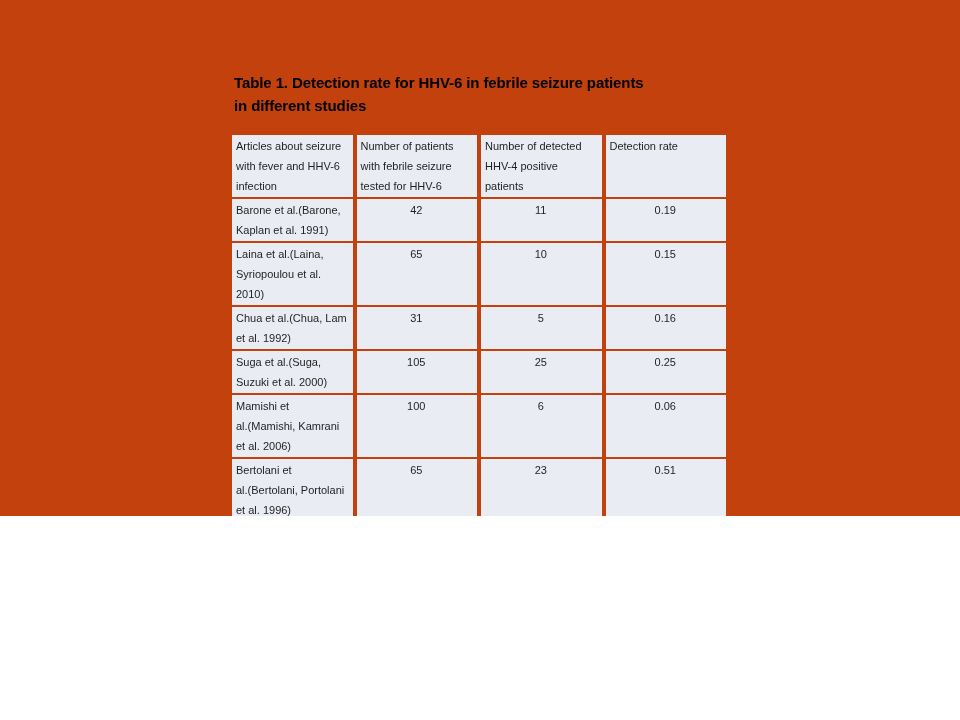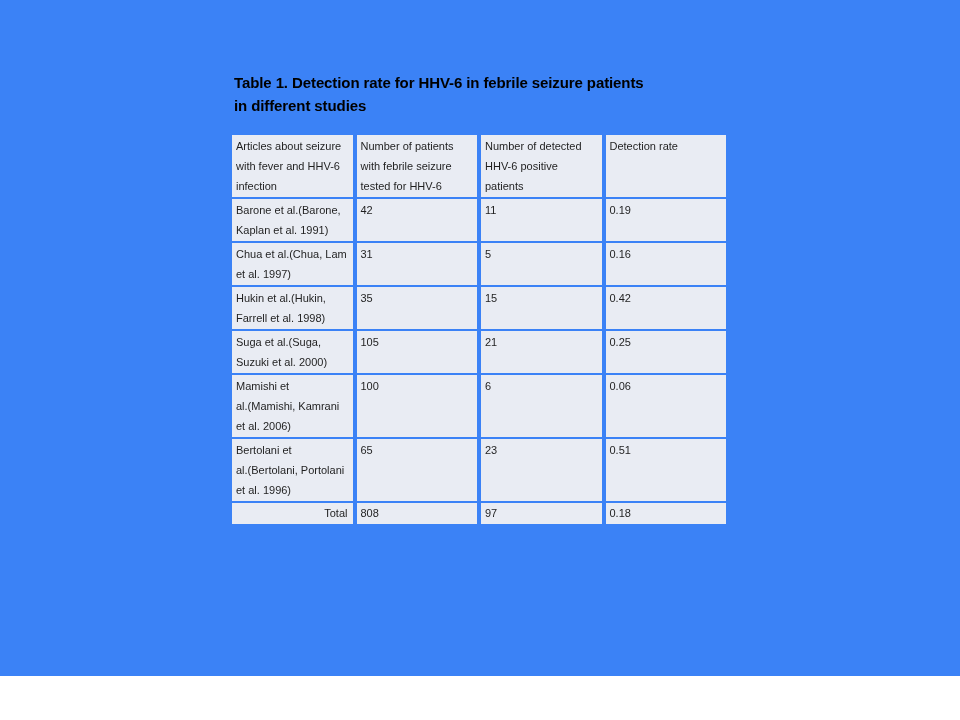--- a/index.html
+++ b/index.html
@@ -1,20 +1,20 @@
 <!DOCTYPE html>
 <html><head>
 <meta charset="utf-8">
 <style>
   html, body { margin: 0; padding: 0; background: #ffffff; }
   .slide {
     position: relative;
     width: 960px;
-    height: 676px;
-    background: #3b82f6;
+    height: 516px;
+    background: #c2410c;
     font-family: "Liberation Sans", sans-serif;
     overflow: hidden;
   }
   .title {
     position: absolute;
     left: 234px;
     top: 71px;
     width: 500px;
     font-size: 15px;
     font-weight: 700;
@@ -35,21 +35,21 @@
   .studies-table td {
     background: #e9ecf3;
     color: #1f1f1f;
     font-size: 11px;
     line-height: 20px;
     padding: 1px 5px 1px 4px;
     vertical-align: top;
     white-space: pre-line;
     overflow: hidden;
   }
-  .studies-table td.num { }
+  .studies-table td.num { text-align: center; }
   .studies-table tr.total-row td { line-height: 19px; }
   .studies-table tr.total-row td.label { text-align: right; }
 </style>
 </head>
 <body>
 
 <div class="slide">
 
   <div class="title">Table 1. Detection rate for HHV-6 in febrile seizure patients
 in different studies</div>
@@ -63,51 +63,52 @@
     </colgroup>
     <tbody>
       <tr>
         <td>Articles about seizure
 with fever and HHV-6
 infection</td>
         <td>Number of patients
 with febrile seizure
 tested for HHV-6</td>
         <td>Number of detected
-HHV-6 positive
+HHV-4 positive
 patients</td>
         <td>Detection rate</td>
       </tr>
 
       <tr>
         <td>Barone et al.(Barone,
 Kaplan et al. 1991)</td>
         <td class="num">42</td>
         <td class="num">11</td>
         <td class="num">0.19</td>
       </tr>
       <tr>
+        <td>Laina et al.(Laina,
+Syriopoulou et al.
+2010)</td>
+        <td class="num">65</td>
+        <td class="num">10</td>
+        <td class="num">0.15</td>
+      </tr>
+      <tr>
         <td>Chua et al.(Chua, Lam
-et al. 1997)</td>
+et al. 1992)</td>
         <td class="num">31</td>
         <td class="num">5</td>
         <td class="num">0.16</td>
       </tr>
       <tr>
-        <td>Hukin et al.(Hukin,
-Farrell et al. 1998)</td>
-        <td class="num">35</td>
-        <td class="num">15</td>
-        <td class="num">0.42</td>
-      </tr>
-      <tr>
         <td>Suga et al.(Suga,
 Suzuki et al. 2000)</td>
         <td class="num">105</td>
-        <td class="num">21</td>
+        <td class="num">25</td>
         <td class="num">0.25</td>
       </tr>
       <tr>
         <td>Mamishi et
 al.(Mamishi, Kamrani
 et al. 2006)</td>
         <td class="num">100</td>
         <td class="num">6</td>
         <td class="num">0.06</td>
       </tr>

